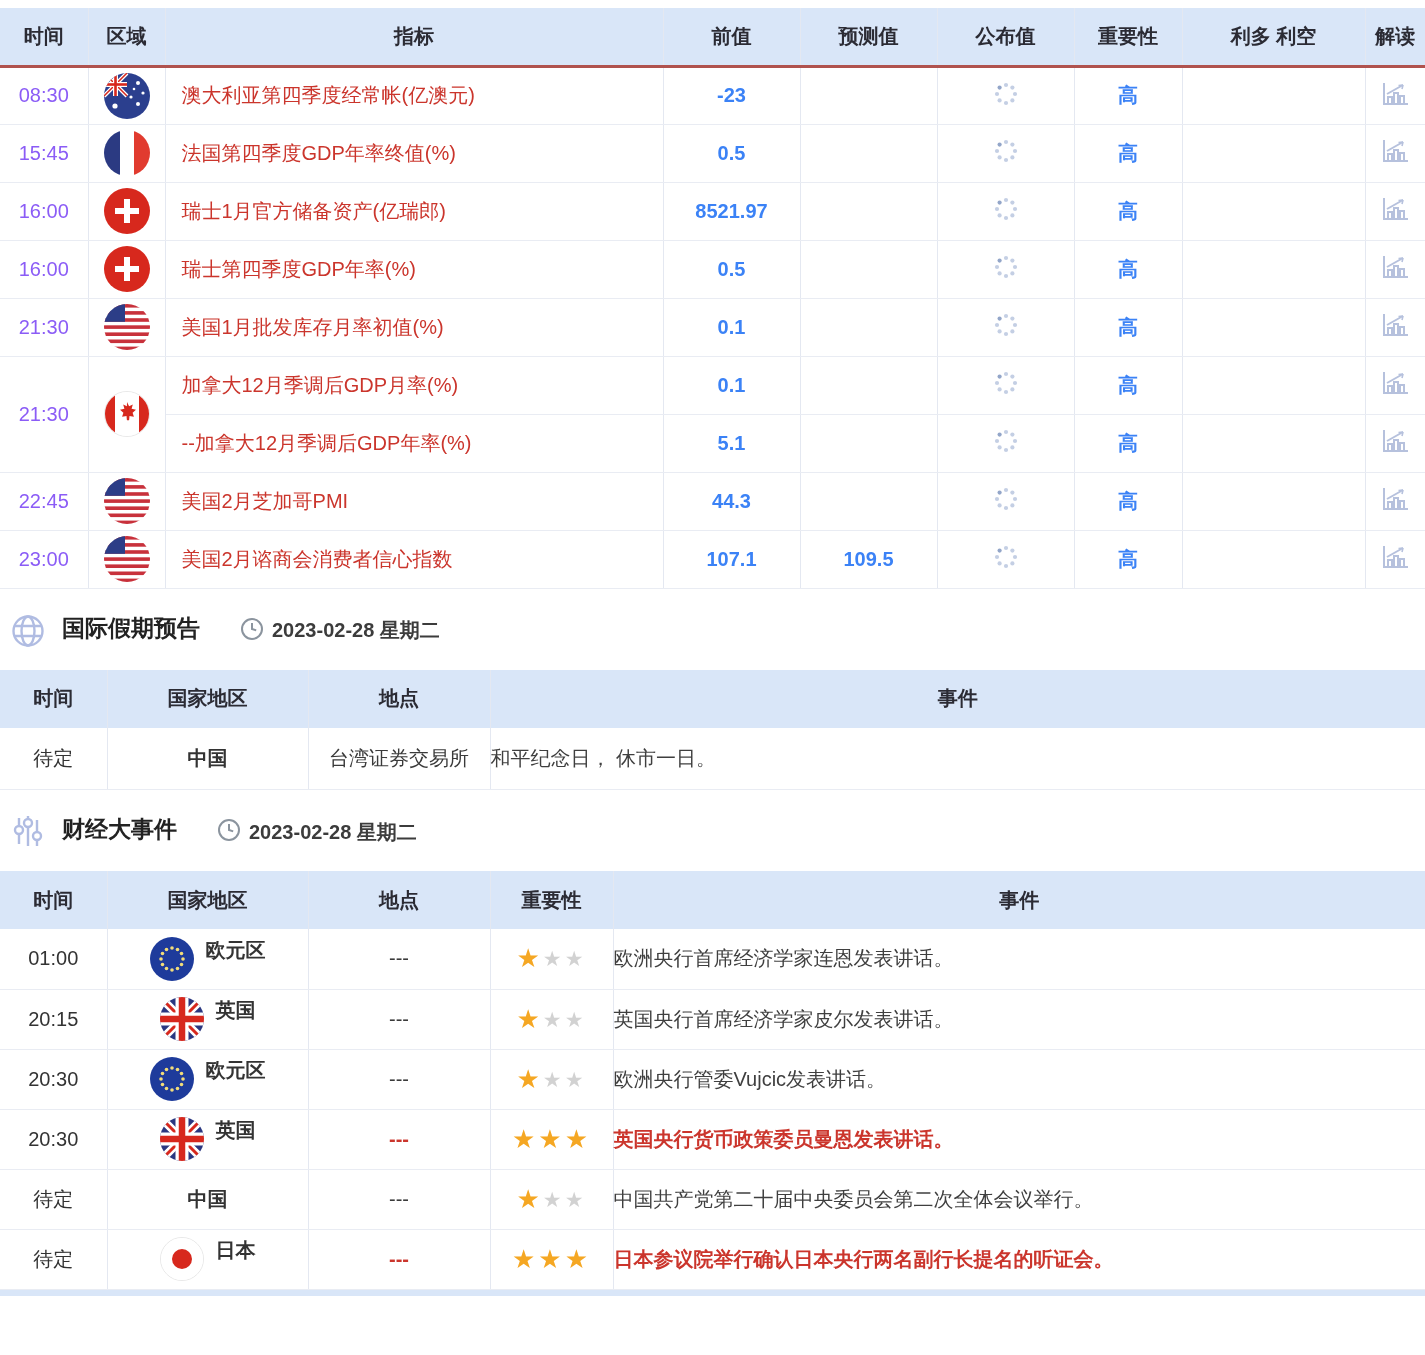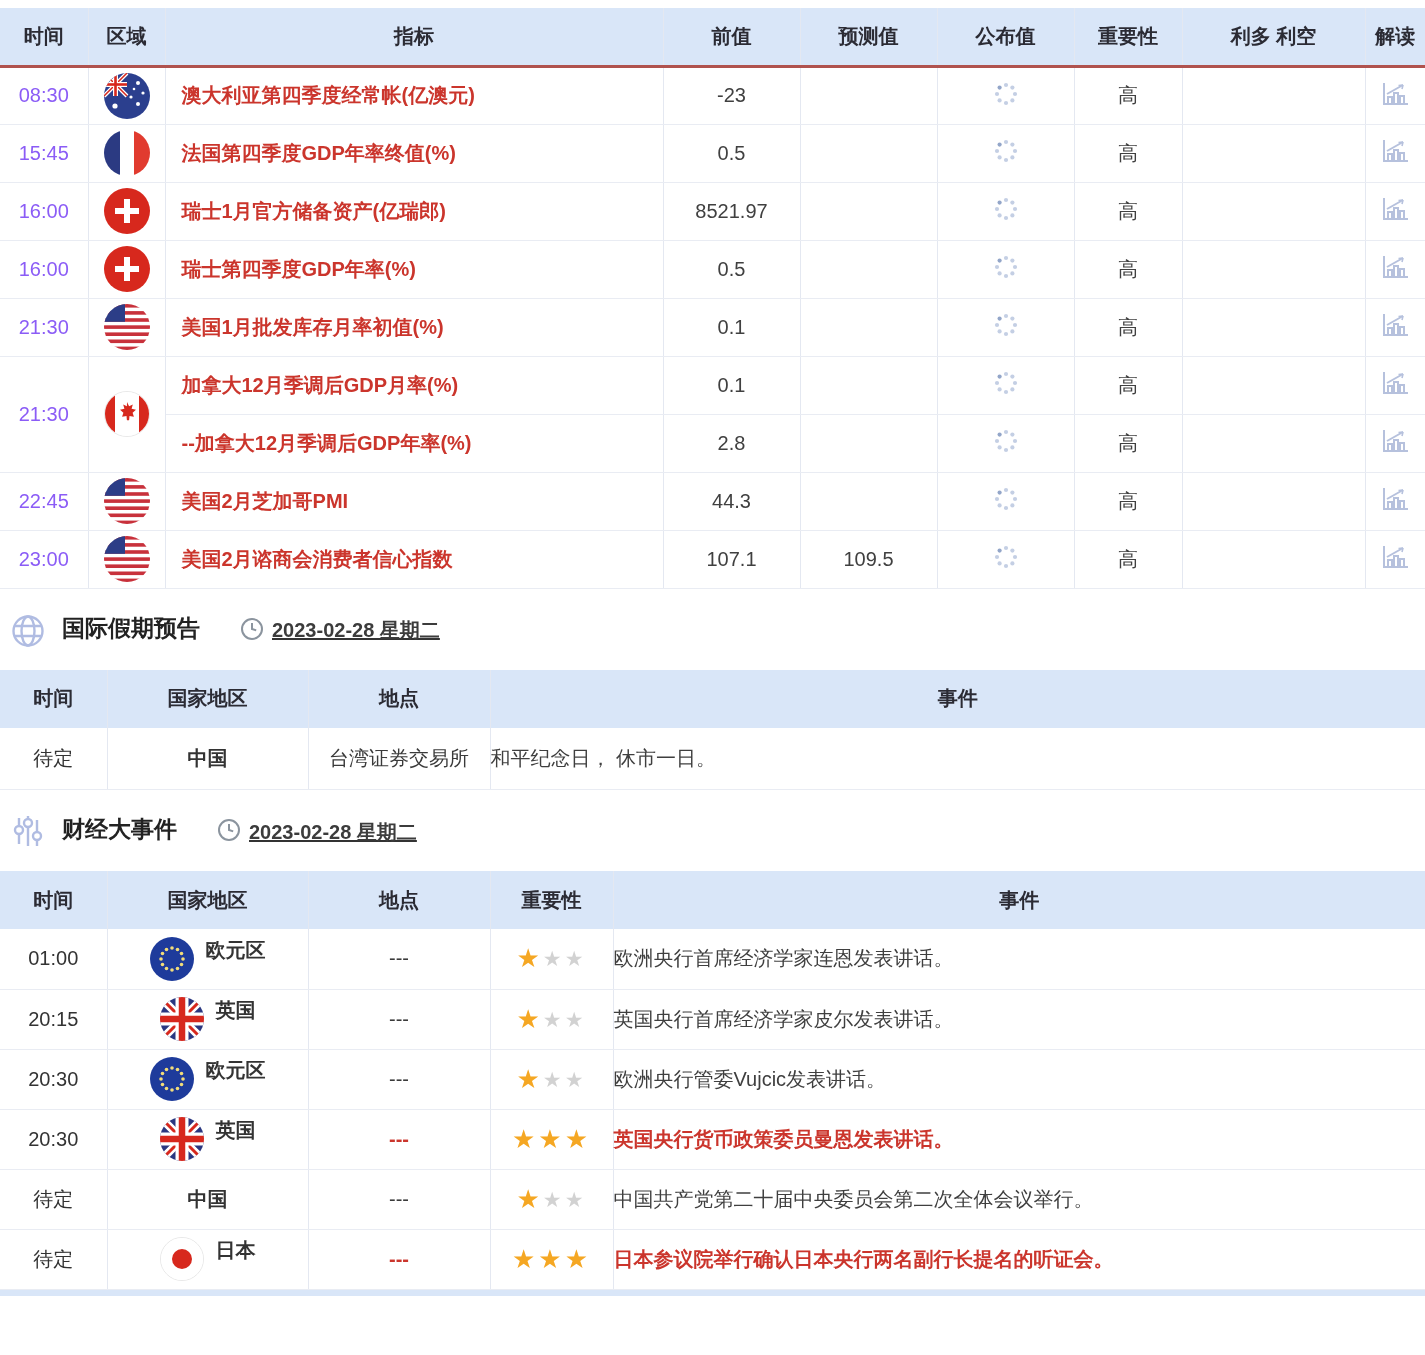--- a/index.html
+++ b/index.html
@@ -12,32 +12,32 @@
   th:last-child, td:last-child { border-right:none; }
   thead th { background:#d9e6f8; color:#2b2b34; font-weight:bold; font-size:20px; height:58px; }
   tbody td { border-bottom:1px solid #e9ecf3; background:#fff; }
 
   
   .cal-table { margin-top:8px; }
   .cal-table thead th { border-bottom:3px solid #b0524e; }
   .cal-table tbody td { height:58px; }
   .cell-time { font-size:20px; color:#8b5cf6; }
   .cell-ind { text-align:left; padding-left:16px; }
-  .ind-text { color:#cb352c; font-weight:bold; font-size:20px; }
-  .cell-val, .cell-imp { color:#404040; font-weight:normal; font-size:20px; }
+  .ind-text { color:#cb352c; font-weight:normal; font-size:20px; }
+  .cell-val, .cell-imp { color:#3b82f6; font-weight:bold; font-size:20px; }
 
   .flag { display:inline-block; width:46px; height:46px; border-radius:50%; overflow:hidden; vertical-align:middle; }
   .flag svg { display:block; }
   .flag-bordered { border:1px solid #e8e8e8; }
 
   
   .section-title { display:flex; height:36px; margin:24px 0 21px 10px; }
   .section-title .s-icon { width:36px; display:flex; justify-content:center; }
   .section-title .s-text { font-size:23px; font-weight:bold; color:#222; margin-left:16px; }
-  .date-wrap { display:flex; align-items:center; margin-left:40px;text-decoration:underline; }
+  .date-wrap { display:flex; align-items:center; margin-left:40px; }
   .date-text { font-size:20px; font-weight:bold; color:#3c3c3c; margin-left:8px; }
 
   
   .sub-table tbody td { height:62px; font-size:20px; }
   .ev-table tbody td { height:60px; font-size:20px; }
   .cell-region { font-weight:bold; color:#333; }
   .region-flex { display:flex; justify-content:center; gap:12px; font-weight:bold; font-size:20px; color:#333; }
   .cell-loc { color:#3a3a3a; }
   .cell-event { text-align:left; color:#3f3f3f; }
   tr.hl .cell-loc, tr.hl .cell-event { color:#cb352c; font-weight:bold; }
@@ -284,21 +284,21 @@
               <rect x="8" y="16" width="4" height="7"></rect>
               <rect x="14" y="12" width="4" height="11"></rect>
               <rect x="20" y="15" width="4" height="8"></rect>
               <path d="M7 13L23 4"></path>
               <path d="M23 4l-4.5 0.5M23 4l-1 4" stroke-width="1.6"></path>
             </svg></span></td>
     </tr>
 
     <tr>
       <td class="cell-ind"><span class="ind-text">--加拿大12月季调后GDP年率(%)</span></td>
-      <td class="cell-val">2.8</td>
+      <td class="cell-val">5.1</td>
       <td class="cell-val"></td>
       <td><span><svg width="26" height="26">
               <circle cx="13" cy="4" r="2.1" fill="#c4cfe4"></circle>
               <circle cx="19.4" cy="6.6" r="2.1" fill="#c4cfe4"></circle>
               <circle cx="22" cy="13" r="2.1" fill="#c4cfe4"></circle>
               <circle cx="19.4" cy="19.4" r="2.1" fill="#c4cfe4"></circle>
               <circle cx="13" cy="22" r="2.1" fill="#c4cfe4"></circle>
               <circle cx="6.6" cy="19.4" r="2.1" fill="#c4cfe4"></circle>
               <circle cx="4" cy="13" r="2.1" fill="#c4cfe4"></circle>
               <circle cx="6.6" cy="6.6" r="2.1" fill="#93a6c9"></circle>

